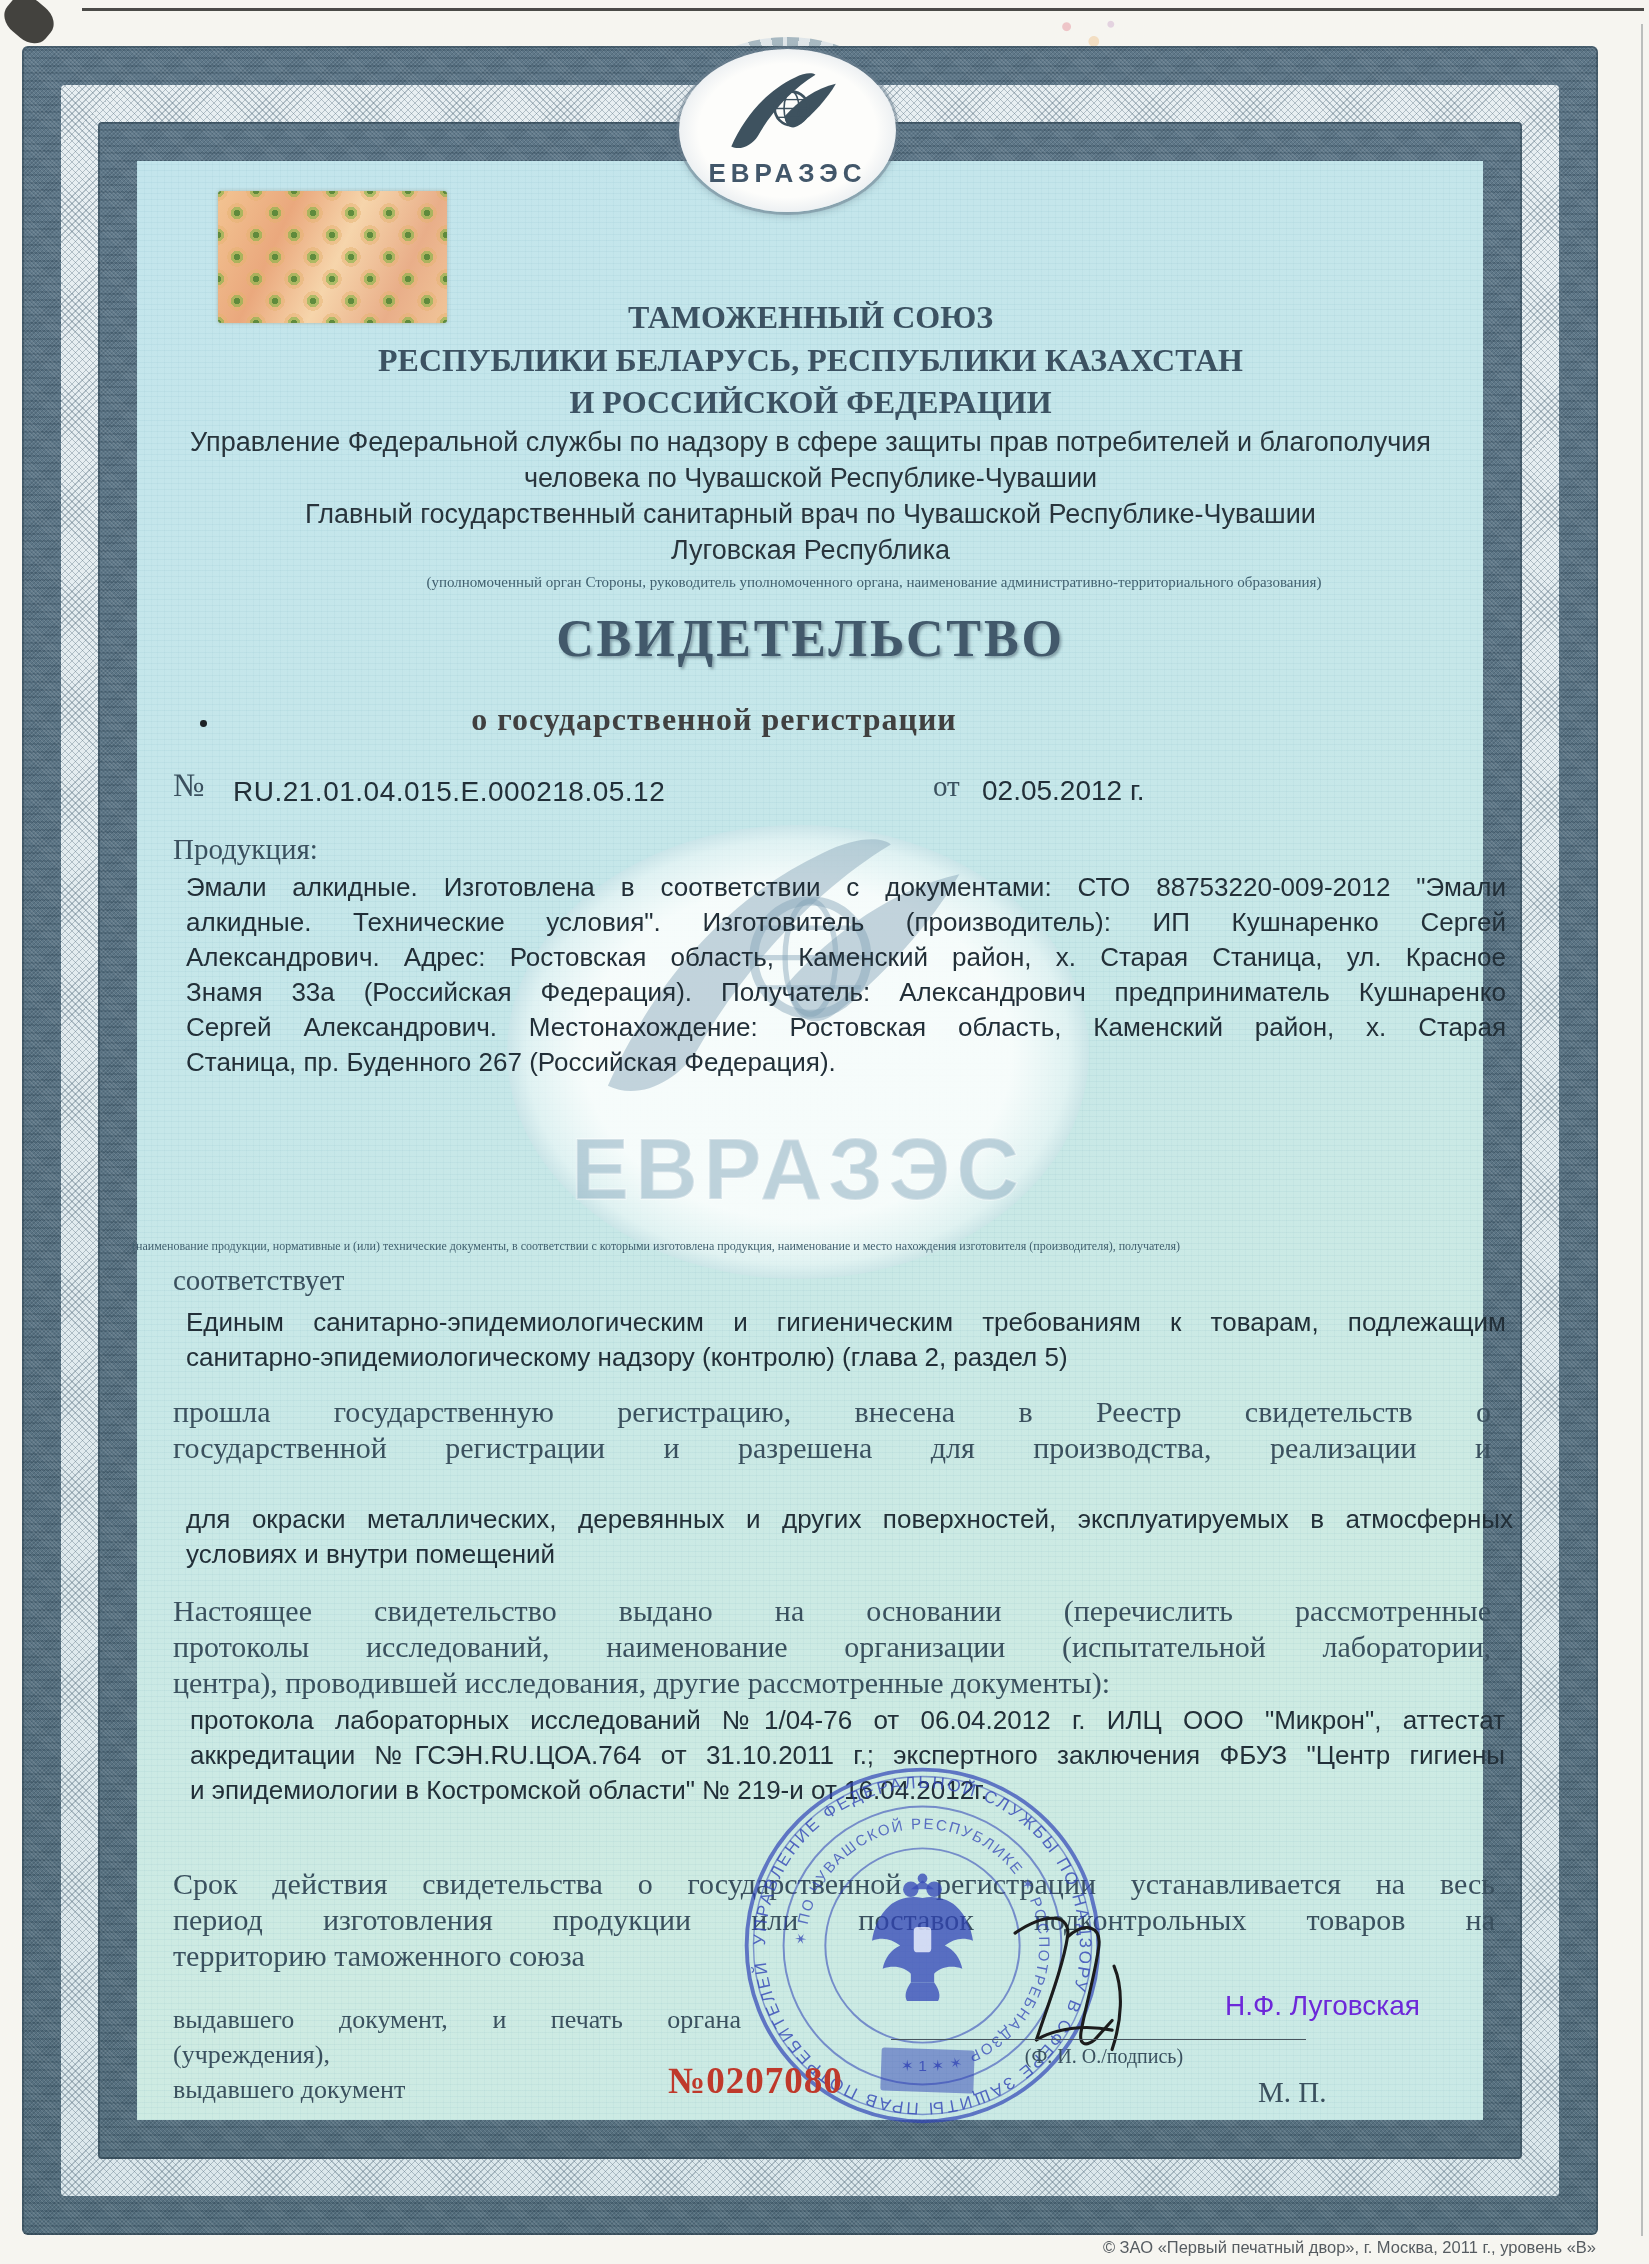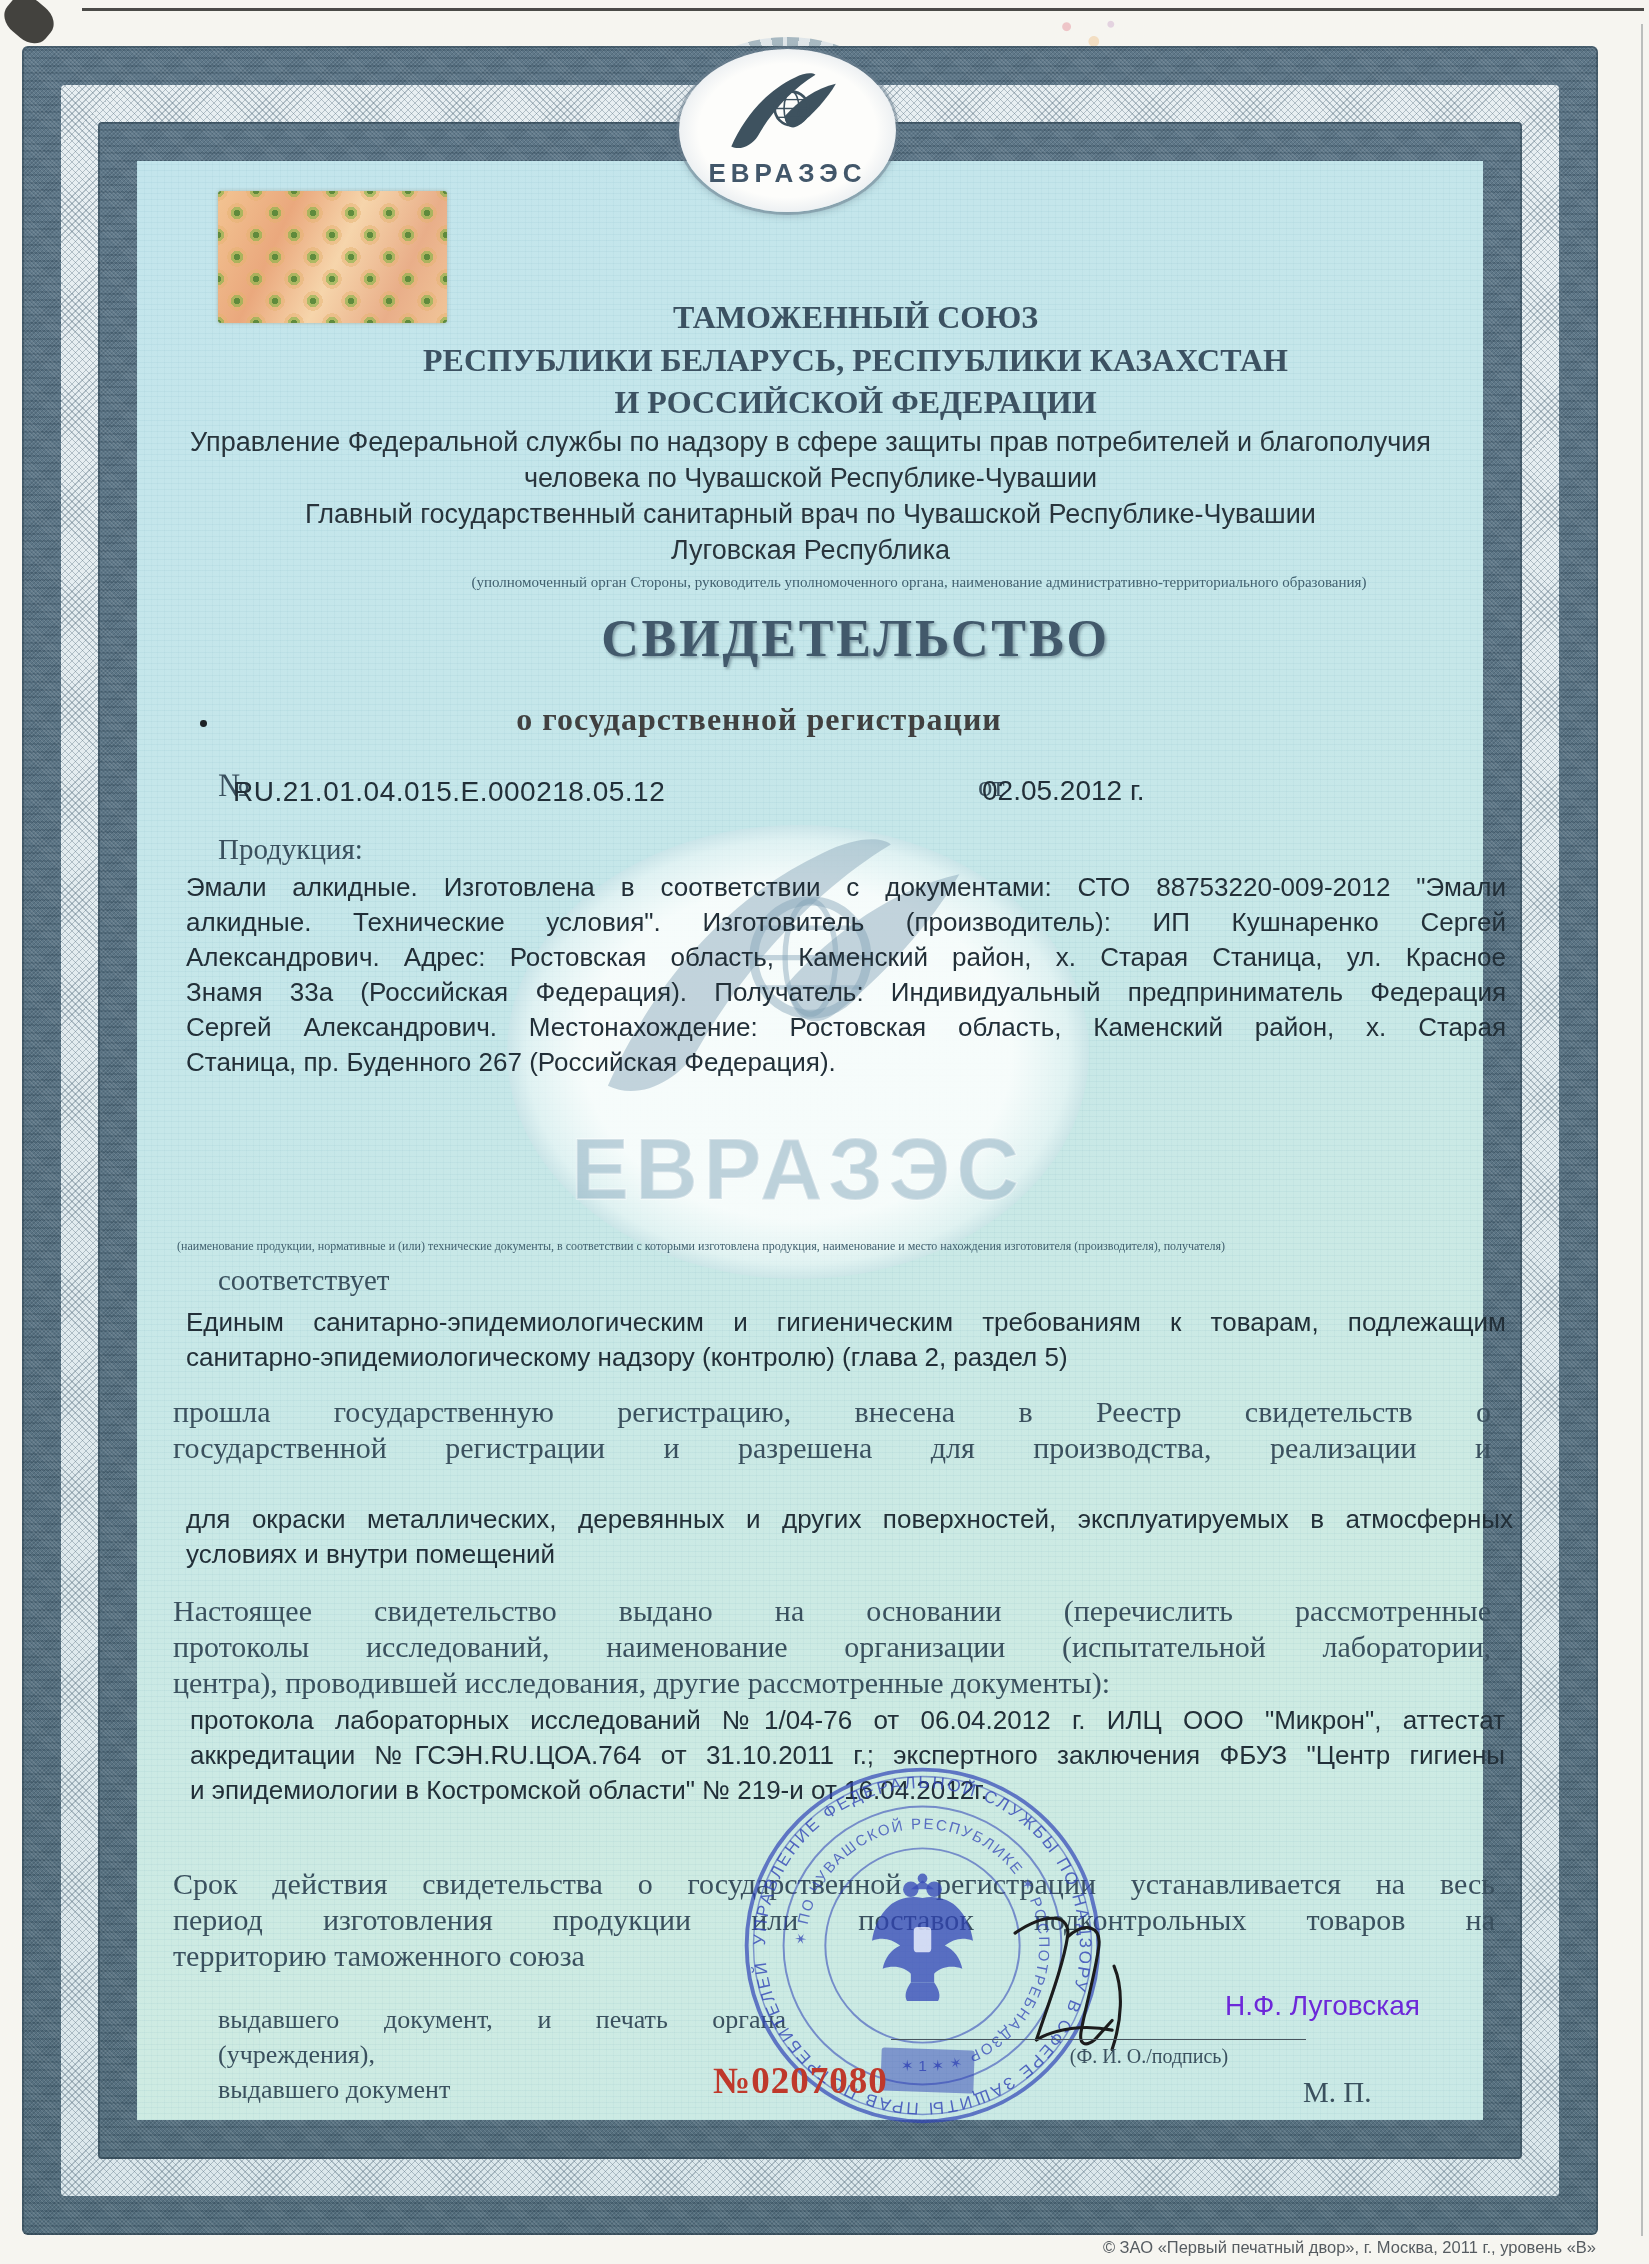--- a/index.html
+++ b/index.html
@@ -75,21 +75,21 @@
   .watermark { left:507px; top:825px; width:582px; height:454px; border-radius:50%;
     background: radial-gradient(ellipse at center, rgba(251,254,253,.9) 52%, rgba(240,249,249,.6) 66%,
       rgba(196,220,227,.5) 72%, rgba(248,252,252,.4) 79%, rgba(200,222,228,.25) 85%, transparent 92%);
     display:flex; flex-direction:column; align-items:center;
   }
   .watermark .label { font-family:"Liberation Sans", sans-serif; font-weight:bold;
     font-size:87px; letter-spacing:5.8px; color:rgba(148,180,196,.58);
     -webkit-text-stroke:1.9px rgba(255,255,255,.35); margin-top:15.5px; }
 
   
-  .serif  { font-family:"Liberation Serif", serif; color:#3a505e;padding-left:45px; }
+  .serif  { font-family:"Liberation Serif", serif; color:#3a505e; }
   .sans   { font-family:"Liberation Sans", sans-serif; color:#222f38; }
   .center { text-align:center; }
   .jline  { text-align:justify; text-align-last:justify; }
   .union-line  { left:137px; width:1347px; font-weight:bold; font-size:32px; color:#3c5262; text-align:center; }
   .auth-line   { left:137px; width:1347px; font-size:27px; color:#28343c; text-align:center; font-family:"Liberation Sans", sans-serif; }
   .tiny-note   { font-size:15px; color:#41606f; }
   .cert-title  { left:137px; top:609px; width:1347px; text-align:center; font-weight:bold; font-size:52px;
                  letter-spacing:2.9px; color:#42596b; text-shadow:1.9px 1.9px 2.9px rgba(55,78,92,.45); }
   .cert-subtitle { left:137px; top:701px; width:1154px; text-align:center; font-weight:bold;
                  font-size:32px; letter-spacing:1px; color:#404040; }
@@ -173,21 +173,21 @@
 <div class="abs serif" style="left:173px; top:767px; font-size:33px; color:#3a505e">№</div>
 <div class="abs sans" style="left:233px; top:776px; font-size:28px; letter-spacing:0.5px">RU.21.01.04.015.Е.000218.05.12</div>
 <div class="abs serif" style="left:933px; top:770px; font-size:29px; color:#3a505e">от</div>
 <div class="abs sans" style="left:982px; top:775px; font-size:28px">02.05.2012 г.</div>
 
 <div class="abs serif lead-serif" style="left:173px; top:833px">Продукция:</div>
 <div class="abs body-sans" style="left:186px; top:870px; width:1320px">
   <div class="jline">Эмали алкидные. Изготовлена в соответствии с документами: СТО 88753220-009-2012 "Эмали</div>
   <div class="jline">алкидные. Технические условия". Изготовитель (производитель): ИП Кушнаренко Сергей</div>
   <div class="jline">Александрович. Адрес: Ростовская область, Каменский район, х. Старая Станица, ул. Красное</div>
-  <div class="jline">Знамя 33а (Российская Федерация).  Получатель: Индивидуальный предприниматель Федерация</div>
+  <div class="jline">Знамя 33а (Российская Федерация).  Получатель: Александрович предприниматель Кушнаренко</div>
   <div class="jline">Сергей Александрович. Местонахождение: Ростовская область, Каменский район, х. Старая</div>
   <div>Станица, пр. Буденного 267 (Российская Федерация).</div>
 </div>
 <div class="abs serif" style="left:132px; top:1239px; width:1354px; font-size:12px; color:#41606f; white-space:nowrap">(наименование продукции, нормативные и (или) технические документы, в соответствии с которыми изготовлена продукция, наименование и место нахождения изготовителя (производителя), получателя)</div>
 
 <div class="abs serif lead-serif" style="left:173px; top:1264px">соответствует</div>
 <div class="abs body-sans" style="left:186px; top:1305px; width:1320px">
   <div class="jline">Единым санитарно-эпидемиологическим и гигиеническим требованиям к товарам, подлежащим</div>
   <div>санитарно-эпидемиологическому надзору (контролю) (глава 2, раздел 5)</div>
 </div>

